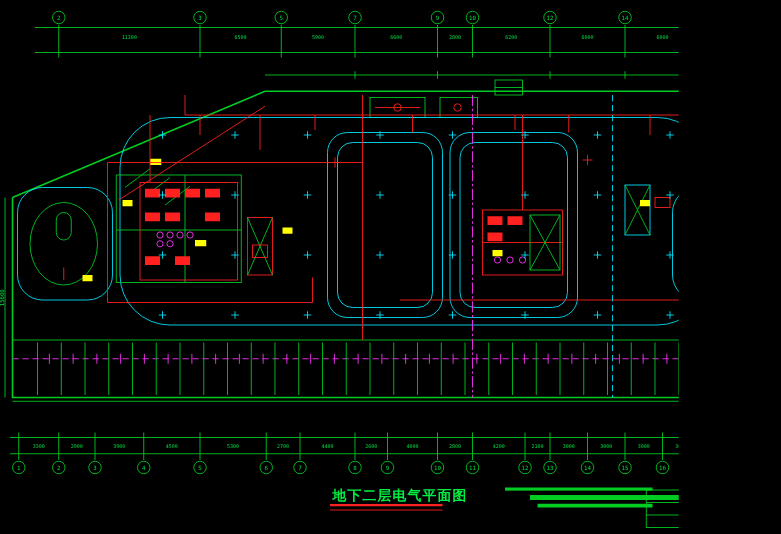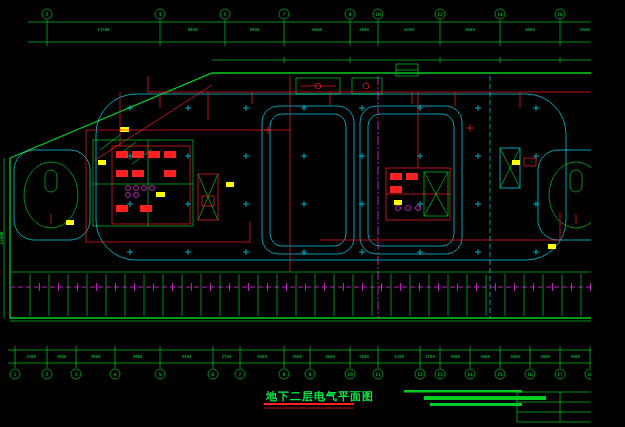--- a/index.html
+++ b/index.html
@@ -1,17 +1,17 @@
 <!DOCTYPE html>
 <html><head>
 <meta charset="utf-8">
 <style>
   html,body{margin:0;padding:0;background:#000;}
   .stage{position:relative;width:543px;height:427px;background:#000;overflow:hidden;
-         font-family:"DejaVu Sans Mono","Liberation Mono",monospace;padding-left:48px;}
+         font-family:"DejaVu Sans Mono","Liberation Mono",monospace;}
   svg{position:absolute;left:0;top:0;}
   .g{stroke:#00cc22;}
   .c{stroke:#00e5ff;}
   .r{stroke:#ff2020;}
   .m{stroke:#ff35ff;}
   .thin{fill:none;stroke-width:0.7;}
   .w1{fill:none;stroke-width:1.3;}
   .w2{fill:none;stroke-width:1.8;}
   .yf{fill:#ffff00;stroke:none;}
   .rf{fill:#ff2020;stroke:none;}

